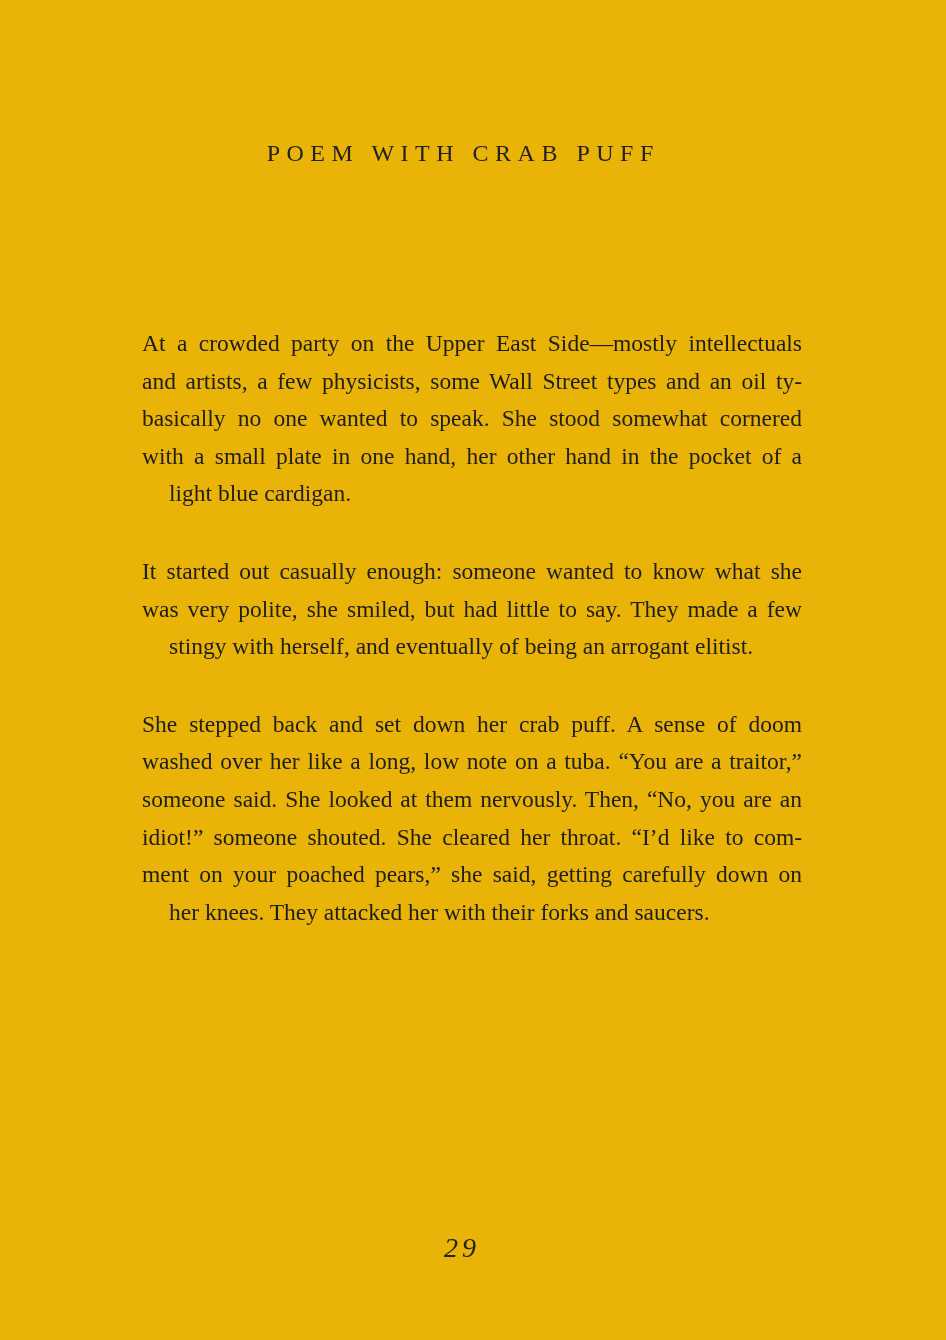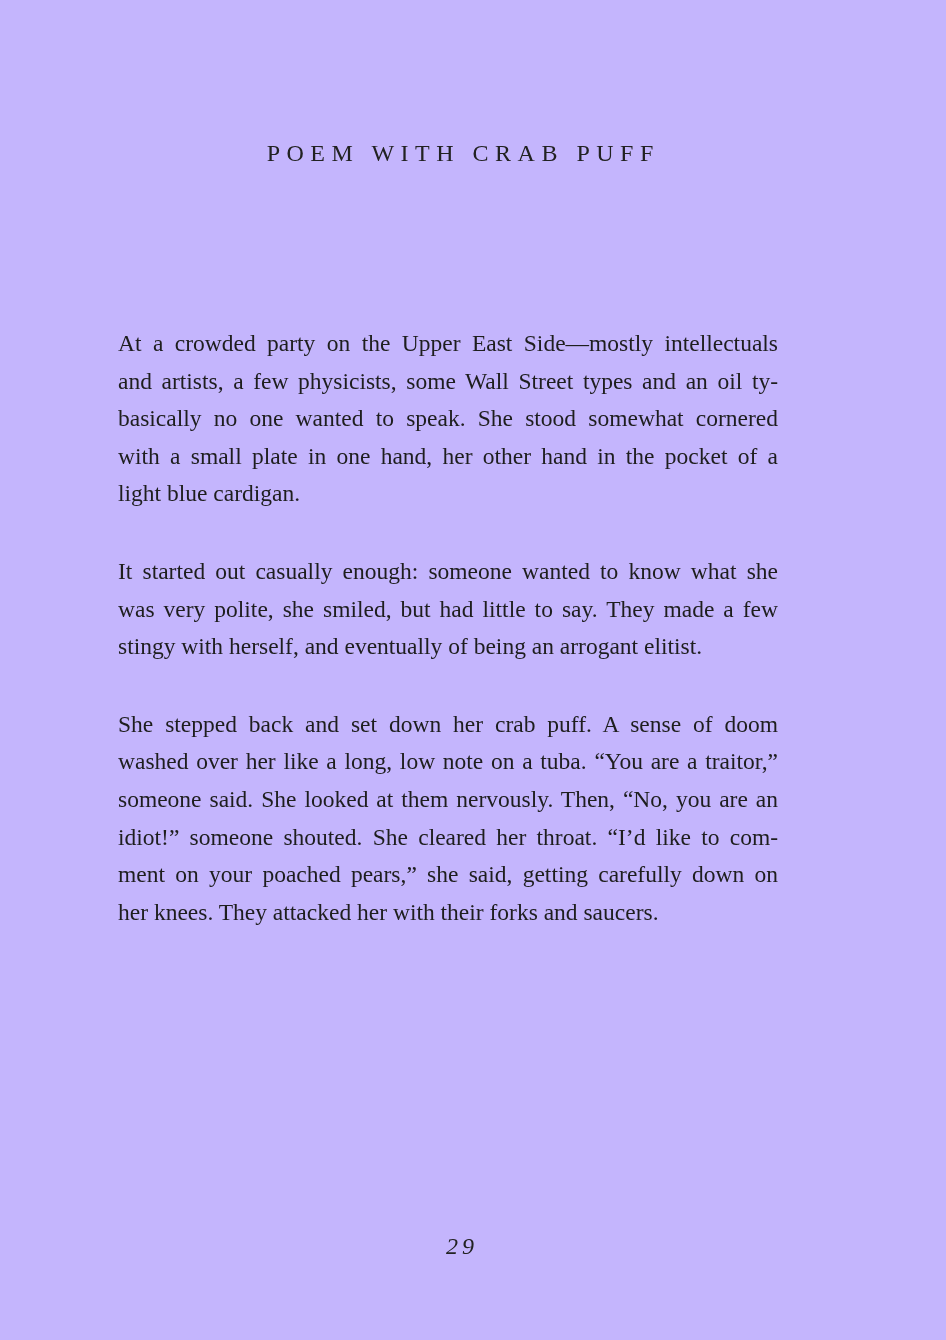--- a/index.html
+++ b/index.html
@@ -11,64 +11,65 @@
     width: 946px;
     height: 1340px;
     position: relative;
     font-family: "Liberation Serif", serif;
     color: #1e1e1e;
     overflow: hidden;
   }
   .page {
     position: absolute;
     inset: 0;
-    background: #c4b5fd;
+    background: #eab308;
   }
   .poem-title {
     position: absolute;
     top: 141px;
     left: 130px;
     width: 660px;
     margin: 0;
     text-align: center;
     font-size: 24px;
     font-weight: normal;
     letter-spacing: 6.5px;
     text-indent: 6.5px; 
     line-height: 1;
     color: #222222;
     white-space: nowrap;
   }
   .text-block {
     position: absolute;
     top: 325px;
-    left: 118px;
+    left: 142px;
     width: 660px;
     font-size: 23.5px;
     line-height: 37.6px;
     color: #1e1e1e;
   }
   .text-block p {
     margin: 0 0 40px 0;
   }
   .line {
     text-align: justify;
     text-align-last: justify;
   }
   .line.last {
     text-align-last: left;
+    margin-left: 27px;
   }
   .folio {
     position: absolute;
     top: 1234px;
     left: 130px;
     width: 660px;
     text-align: center;
     font-style: italic;
-    font-size: 24px;
+    font-size: 28px;
     letter-spacing: 4px;
     text-indent: 4px;
     line-height: 1;
     color: #222222;
   }
 </style>
 </head>
 <body>
 
 <main class="page">

